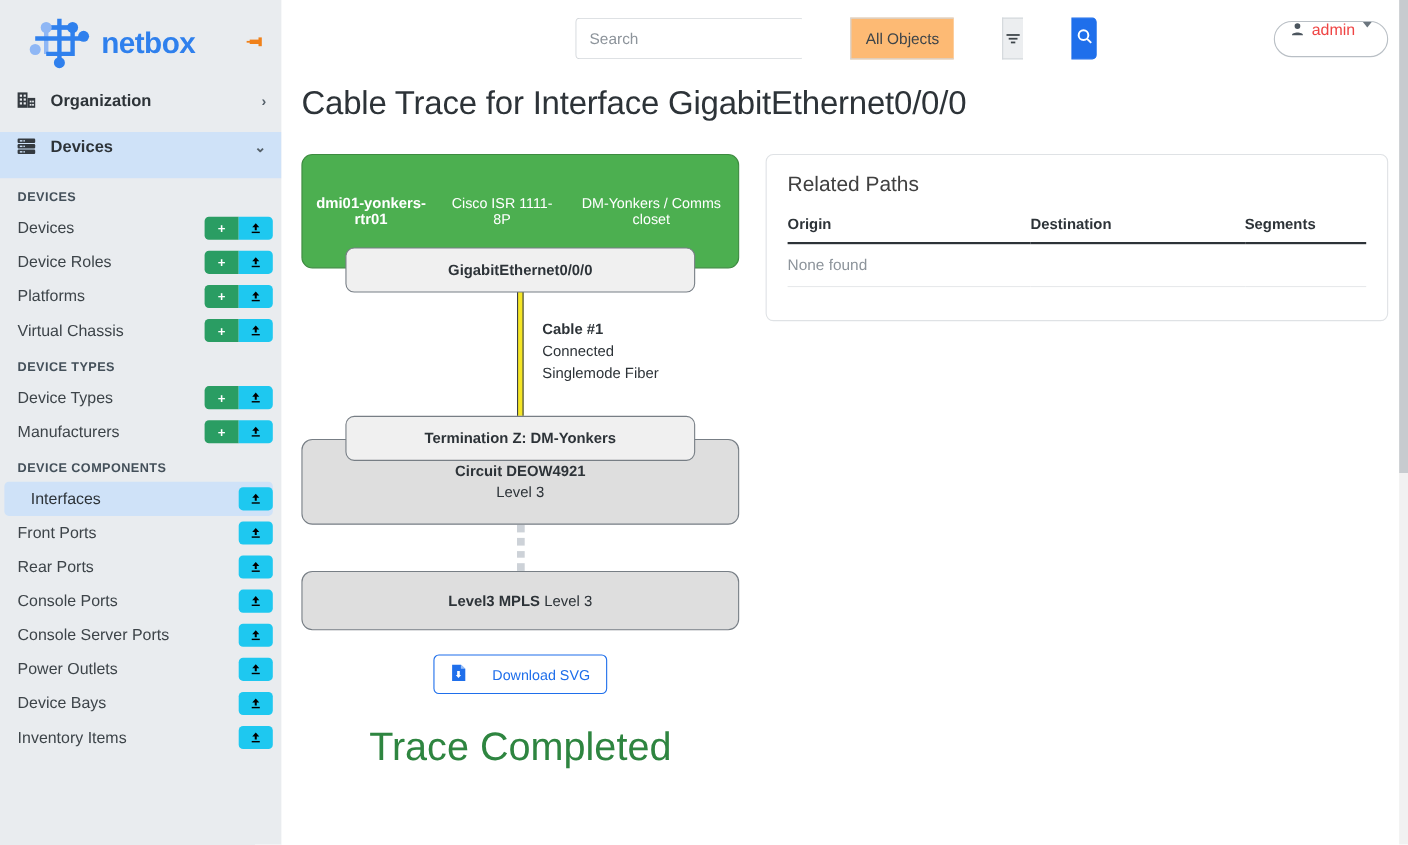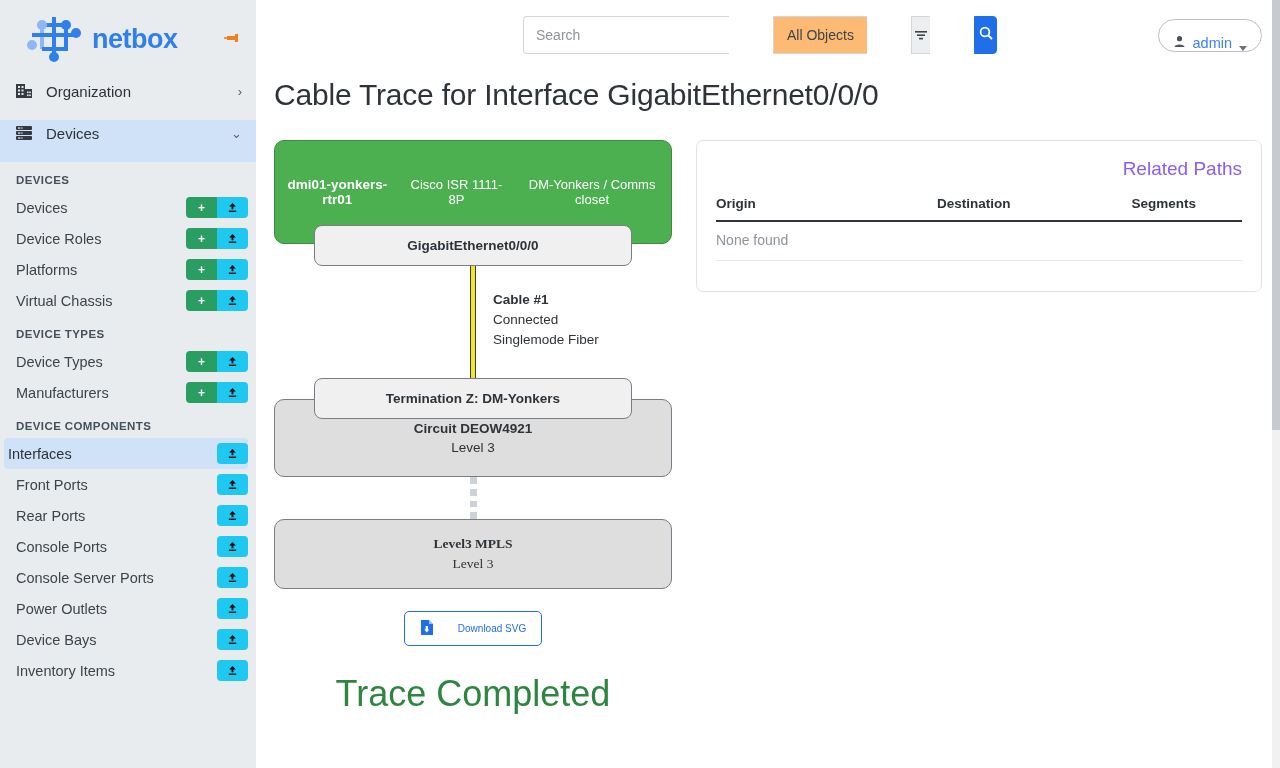--- a/index.html
+++ b/index.html
@@ -26,41 +26,41 @@
   .brand-logo { display: flex; align-items: center; gap: 0; }
   .brand-word {
     font-size: 27px; font-weight: 700; color: #2f80ed;
     letter-spacing: -0.5px; margin-left: 8px;
   }
   .pin-icon { margin-left: auto; color: #f0811a; font-size: 15px; line-height: 1; }
 
   .nav-group {
     display: flex; align-items: center; gap: 12px;
     height: 42px; padding: 0 14px 16px 14px;
-    cursor: pointer; font-size: 15px; font-weight: 400; color: #2d3338;
+    cursor: pointer; font-size: 15px; font-weight: 700; color: #2d3338;
   }
   .nav-group.active { background: #cfe2f8; }
   .nav-group .chev { margin-left: auto; color: #55606a; font-size: 13px; }
   .nav-ico { width: 20px; height: 20px; flex: 0 0 20px; color: #343a40; }
   .nav-ico svg { display: block; }
 
   .section-label {
     font-size: 11.5px; font-weight: 700; color: #44505a;
     letter-spacing: .4px; padding: 12px 0 6px 16px; text-transform: uppercase;
   }
   .nav-item {
     display: flex; align-items: center;
     height: 31px; margin: 0 8px 0 0; padding-left: 16px;
     position: relative;
   }
   .nav-item .lbl {
     font-size: 14.5px; color: #3d4449; flex: 1 1 auto;
     white-space: nowrap; cursor: pointer;
   }
-  .nav-item.sel { background: #cfe2f8; border-radius: 4px; margin-left: 4px; padding-left: 4px; }
+  .nav-item.sel { background: #cfe2f8; border-radius: 4px; margin-left: 4px; padding-left: 24px; }
   .nav-item.sel .lbl { color: #2d3338; }
   .btn-pair { display: flex; align-items: center; flex: 0 0 auto; }
   .mini-btn {
     width: 31px; height: 21px; display: flex; align-items: center; justify-content: center;
     color: #ffffff; font-size: 12px; line-height: 1; cursor: pointer;
     font-weight: 700;
   }
   .mini-add { background: #2a9d63; border-radius: 4px 0 0 4px; }
   .mini-imp { background: #1ec8f0; border-radius: 0 4px 4px 0; }
   .mini-imp.solo { border-radius: 4px; }
@@ -96,24 +96,24 @@
     background: #eceef0; border: 1px solid #d3d7db; border-right: none;
     cursor: pointer; color: #3d4449;
   }
   .search-go {
     display: flex; align-items: center; justify-content: center; width: 42px;
     background: #1f6feb; border: 1px solid #1f6feb; border-radius: 0 4px 4px 0;
     cursor: pointer; color: #ffffff;
   }
   .user-btn {
     position: absolute; right: 18px; top: 19px;
-    display: flex; align-items: flex-end; gap: 7px;
+    display: flex; align-items: flex-start; gap: 7px;
     height: 33px; padding: 0 14px;
     border: 1px solid #b9bfc5; border-radius: 17px;
-    background: #fff; font-size: 14.5px; color: #3b82f6; cursor: pointer;
+    background: #fff; font-size: 14.5px; color: #ef4444; cursor: pointer;
   }
   .caret { width: 0; height: 0; border-left: 4px solid transparent;
     border-right: 4px solid transparent; border-top: 5px solid #6b757e; }
 
   .page-title {
     font-size: 30px; color: #2d3338; font-weight: 400;
     padding: 8px 0 0 18px; letter-spacing: -0.2px;
   }
 
   .content { display: flex; padding: 28px 18px 0 18px; gap: 24px; }
@@ -161,48 +161,47 @@
   .term-over-top { margin: 0 auto -20px auto; position: relative; z-index: 3; }
   .term-over-bot { margin: -20px auto 0 auto; position: relative; z-index: 3; }
 
   .dashed-link {
     height: 42px; display: flex; flex-direction: column;
     align-items: center; justify-content: center; gap: 5px;
   }
   .dash-sq { width: 7px; height: 7px; background: #cdd2d8; }
 
   .node-provider {
-    width: 398px; height: 70px; background: #dedede;
+    width: 398px; height: 54px; background: #dedede;
     border: 1px solid #777e85; border-radius: 10px;
-    display: flex; flex-direction: column; align-items: center; justify-content: center;
+    display: flex; align-items: center; justify-content: center;
     gap: 4px;
-    font-family: Liberation Serif, serif;
   }
   .node-provider .p1 { font-size: 13.5px; font-weight: 700; color: #2d3338; }
   .node-provider .p2 { font-size: 13.5px; color: #2d3338; }
 
   .dl-wrap { display: flex; justify-content: center; padding-top: 22px; }
   .dl-btn {
     display: inline-flex; align-items: center; gap: 24px;
     padding: 8px 15px; border: 1px solid #1f6feb; border-radius: 5px;
-    background: #ffffff; color: #1f6feb; font-size: 10px; cursor: pointer;
+    background: #ffffff; color: #1f6feb; font-size: 13px; cursor: pointer;
     font-family: "Liberation Sans", sans-serif;
   }
   .trace-status {
     text-align: center; color: #2e8540; font-size: 36px;
     padding-top: 27px; font-weight: 400;
   }
 
   
   .card {
     flex: 1 1 auto; max-width: 568px; height: 152px;
     border: 1px solid #dfe2e5; border-radius: 7px; background: #ffffff;
     padding: 17px 19px 0 19px;
   }
-  .card-title { font-size: 19px; color: #8b5cf6; font-weight: 400; padding-bottom: 16px; text-align: right; }
+  .card-title { font-size: 19px; color: #404040; font-weight: 400; padding-bottom: 16px; }
   table.paths { width: 100%; border-collapse: collapse; }
   table.paths th {
     text-align: left; font-size: 13.5px; font-weight: 700; color: #2d3338;
     padding: 0 0 9px 0; border-bottom: 2px solid #2d3338;
   }
   table.paths th.c1 { width: 42%; }
   table.paths th.c2 { width: 37%; }
   table.paths td {
     font-size: 14px; color: #8d949b; padding: 10px 0 12px 0;
     border-bottom: 1px solid #e7e9eb;

